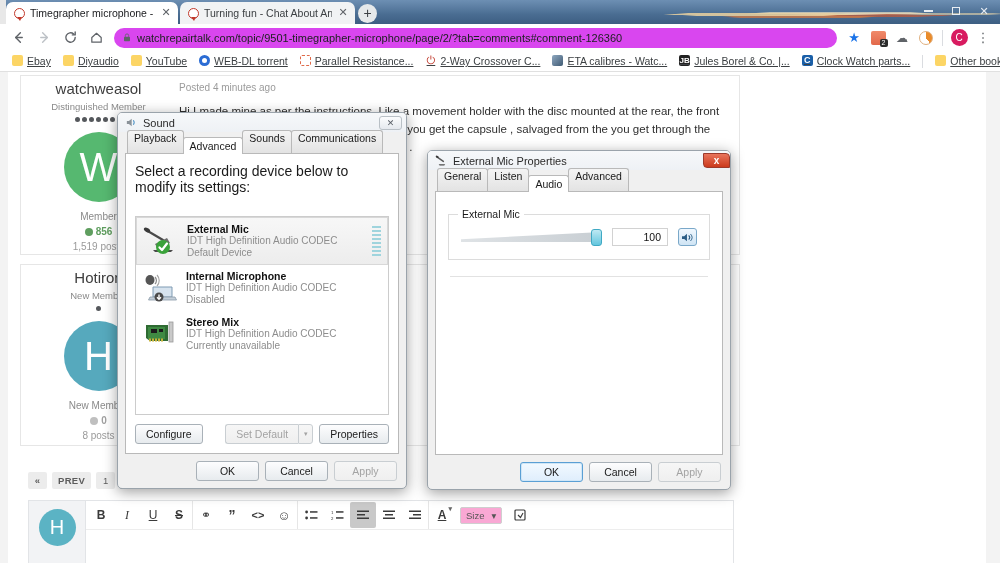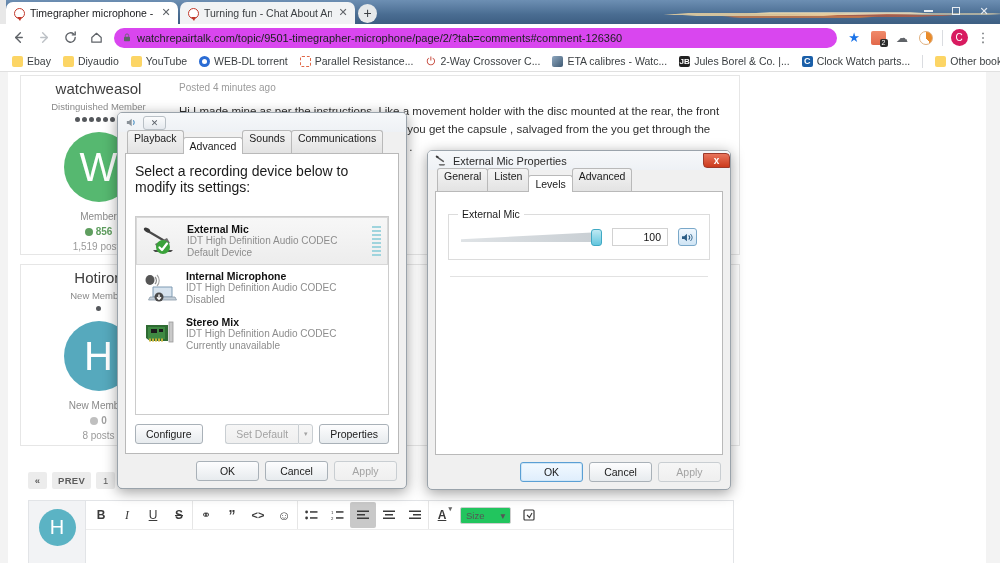--- a/index.html
+++ b/index.html
@@ -111,22 +111,22 @@
   }
   .kebab { color:#5f6368; font-size:13px; letter-spacing:0; }
 
   
   .bookmarks {
     position:absolute; left:0; top:51px; width:1000px; height:21px;
     background:#ffffff; border-bottom:1px solid #e0e0e0;
     display:flex; align-items:center; padding:0 6px; gap:0;
     font-size:10.5px; color:#3c4043; overflow:hidden;
   }
-  .bm { display:flex; align-items:center; gap:4px; padding:2px 6px; white-space:nowrap;
-        cursor:pointer; border-radius:3px; flex:none; }
+  .bm { display:flex; align-items:flex-start; gap:4px; padding:2px 6px; white-space:nowrap;
+        cursor:pointer; border-radius:3px; flex:none;text-decoration:underline; }
   .bm-ico { width:11px; height:11px; flex:none; border-radius:2px; }
   .ico-folder { background:#fcd565; }
   .ico-webdl { background:#2b6cd4; border-radius:50%; position:relative; }
   .ico-webdl:after{content:"";position:absolute;left:3px;top:3px;width:5px;height:5px;
       border-radius:50%;background:#fff;}
   .ico-par { background:#fff; border:1.5px dashed #e06a4a; border-radius:2px; }
   .ico-pwr { background:#fff; color:#c0392b; font-size:11px; line-height:11px;
       text-align:center; }
   .ico-eta { background:linear-gradient(135deg,#8fa8c0,#3f5a73); }
   .ico-jb  { background:#222; color:#fff; font-size:8px; font-weight:bold;
@@ -207,22 +207,22 @@
     padding:0 2px;
   }
   .edg { display:flex; align-items:center; height:100%; }
   .edg + .edg { border-left:1px solid #e6e6e6; }
   .edbtn {
     width:26px; height:26px; display:flex; align-items:center; justify-content:center;
     color:#3a3a3a; font-size:12px; cursor:pointer; border-radius:2px;
   }
   .edbtn.active { background:#c9c9c9; }
   .size-sel {
-    height:17px; border:1px solid #cfcfcf; border-radius:2px; background:#22c55e;
-    display:flex; align-items:center; gap:16px; padding:0 5px; margin:0 5px;
+    height:17px; border:1px solid #cfcfcf; border-radius:2px; background:#f9a8d4;
+    display:flex; align-items:center; gap:7px; padding:0 5px; margin:0 5px;
     font-size:9.5px; color:#555; cursor:pointer;
   }
   .ed-area { height:34px; background:#ffffff; }
 
   
   .win {
     position:absolute; background:#f0f0f0;
     border:1px solid #9aa3ab; border-radius:5px;
     box-shadow:0 3px 14px rgba(0,0,0,.38);
   }
@@ -602,20 +602,21 @@
 
     </div>
   </div>
 
   <div class="win" style="left:117px; top:112px; width:290px;">
     <div class="win-title">
       <svg class="ti" viewBox="0 0 14 14">
         <path d="M2 5.5 H4.2 L7.2 3 V11 L4.2 8.5 H2 Z" fill="#8a9299"></path>
         <path d="M9 4.6 a4 4 0 0 1 0 4.8" stroke="#4a90c4" stroke-width="1.1" fill="none"></path>
       </svg>
+      <span class="tt">Sound</span>
       <span class="btn-close-grey">✕</span>
     </div>
     <div class="win-inner">
 
       <div class="tabs-row">
         <div class="tabi">Playback</div>
         <div class="tabi active">Advanced</div>
         <div class="tabi">Sounds</div>
         <div class="tabi">Communications</div>
       </div>
@@ -730,21 +731,21 @@
         <ellipse cx="2.4" cy="3" rx="1.8" ry="1.1" fill="#3a3a3a" transform="rotate(30 2.4 3)"></ellipse>
       </svg>
       <span class="tt">External Mic Properties</span>
       <span class="btn-close-red">x</span>
     </div>
 
     <div class="win-inner" style="height:calc(100% - 19px); display:flex; flex-direction:column;">
       <div class="tabs-row">
         <div class="tabi">General</div>
         <div class="tabi">Listen</div>
-        <div class="tabi active">Levels</div>
+        <div class="tabi active">Audio</div>
         <div class="tabi">Advanced</div>
       </div>
 
       <div class="tabpanel" style="flex:1; padding:12px 12px 10px 12px; display:flex; flex-direction:column;">
 
         <div class="grpbox">
           <span class="grplabel">External Mic</span>
           <div class="sliderrow">
             <div class="trackwrap">
               <div class="track-tri"></div>

